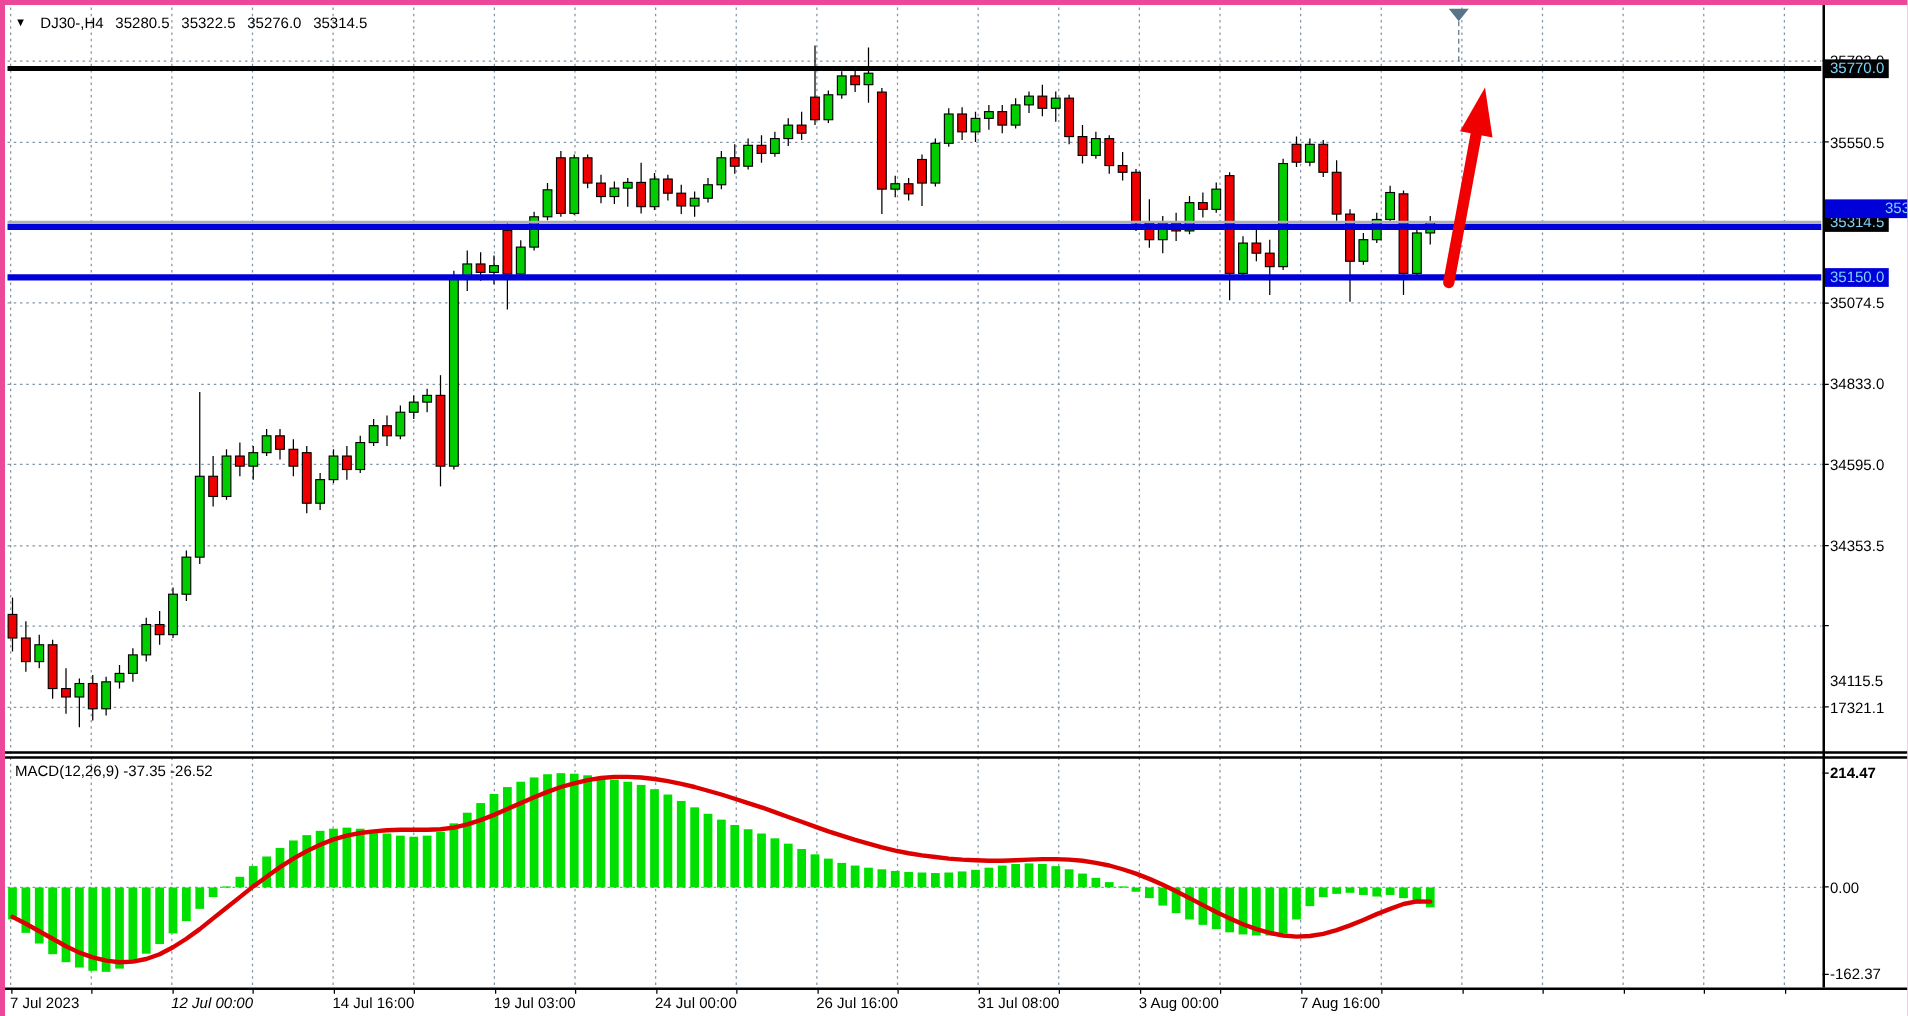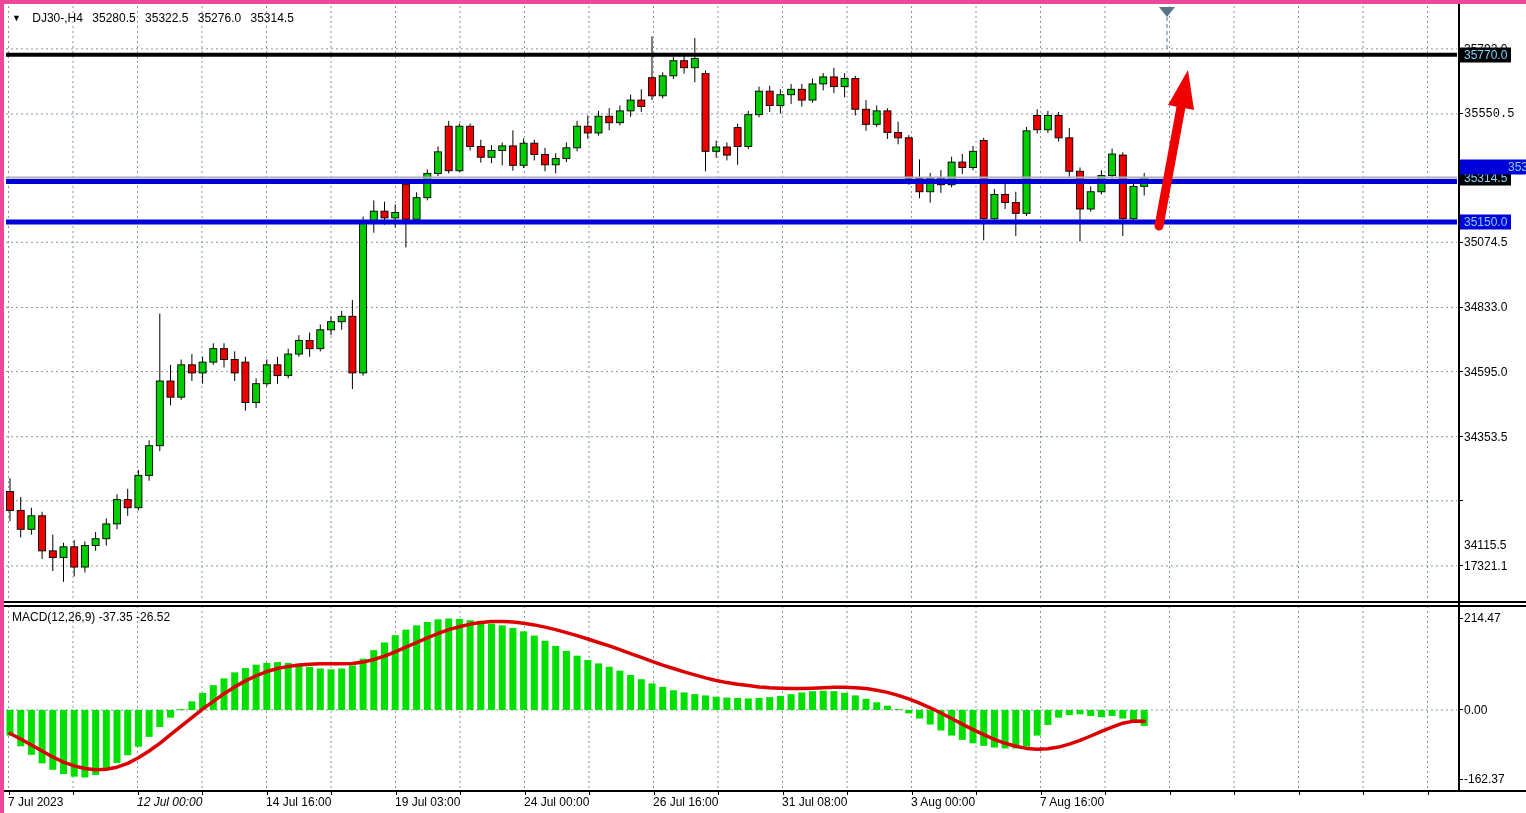--- a/index.html
+++ b/index.html
@@ -419,37 +419,37 @@
     <span class="val">35276.0</span>
     <span class="val">35314.5</span>
   </div>
 
   <div id="macd-label">MACD(12,26,9) -37.35 -26.52</div>
 
   <div id="price-axis">
       <div class="px-tick" style="top: 44.3659px;"></div>
       <div class="px-label" style="top: 44.8659px;">35792.0</div>
       <div class="px-tick" style="top: 109.473px;"></div>
-      <div class="px-label" style="top: 109.973px; font-family: Liberation Mono, monospace;">35550.5</div>
+      <div class="px-label" style="top: 109.973px;">35550.5</div>
       <div class="px-tick" style="top: 237.802px;"></div>
       <div class="px-label" style="top: 238.302px;">35074.5</div>
       <div class="px-tick" style="top: 302.909px;"></div>
       <div class="px-label" style="top: 303.409px;">34833.0</div>
       <div class="px-tick" style="top: 367.073px;"></div>
       <div class="px-label" style="top: 367.573px;">34595.0</div>
       <div class="px-tick" style="top: 432.181px;"></div>
       <div class="px-label" style="top: 432.681px;">34353.5</div>
       <div class="px-tick" style="top: 496.345px;"></div>
       <div class="px-label" style="top: 496.845px; margin-top: 44px;">34115.5</div>
       <div class="px-tick" style="top: 561.452px;"></div>
       <div class="px-label" style="top: 561.952px;">17321.1</div>
     </div>
   <div id="macd-axis">
       <div class="px-tick" style="top: 613.834px;"></div>
-      <div class="m-label" style="top: 614.334px;">214.47</div>
+      <div class="m-label" style="top: 614.334px; font-weight: bold;">214.47</div>
       <div class="px-tick" style="top: 705.462px;"></div>
       <div class="m-label" style="top: 705.962px;">0.00</div>
       <div class="px-tick" style="top: 774.832px;"></div>
       <div class="m-label" style="top: 775.332px;">-162.37</div>
     </div>
   <div id="time-axis">
       <div class="t-tick" style="left: 4.5px;"></div>
       <div class="t-tick" style="left: 69px;"></div>
       <div class="t-tick" style="left: 133.5px;"></div>
       <div class="t-tick" style="left: 198px;"></div>

